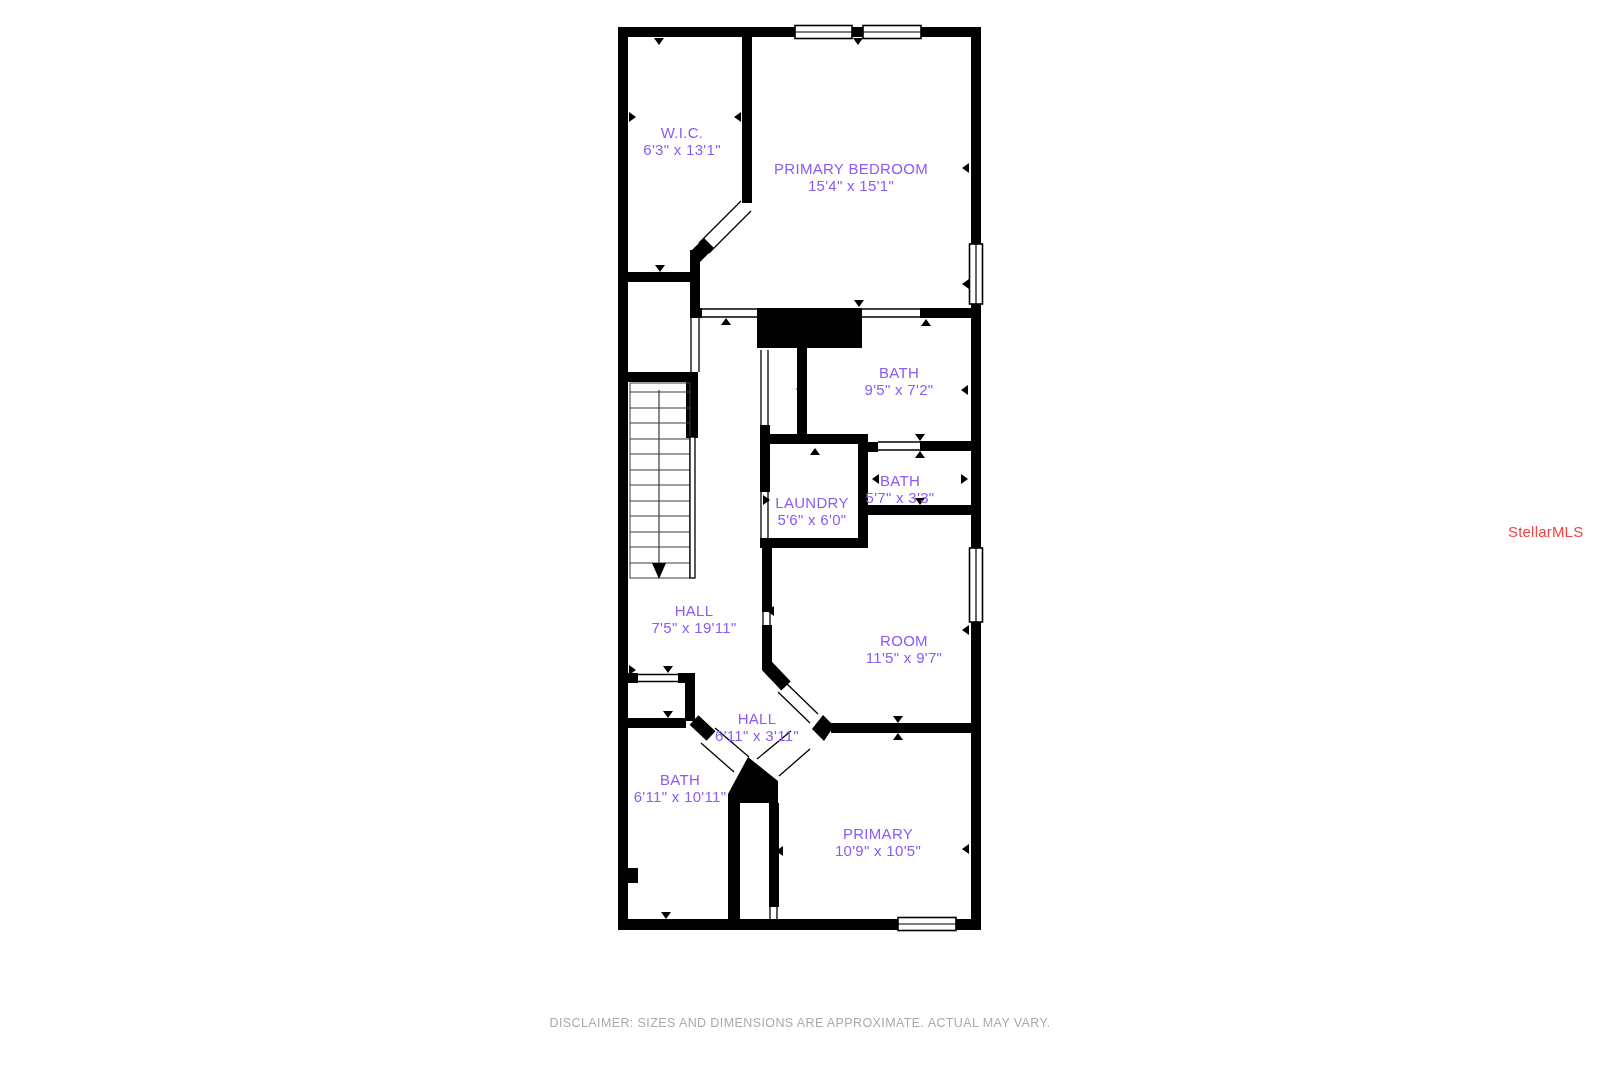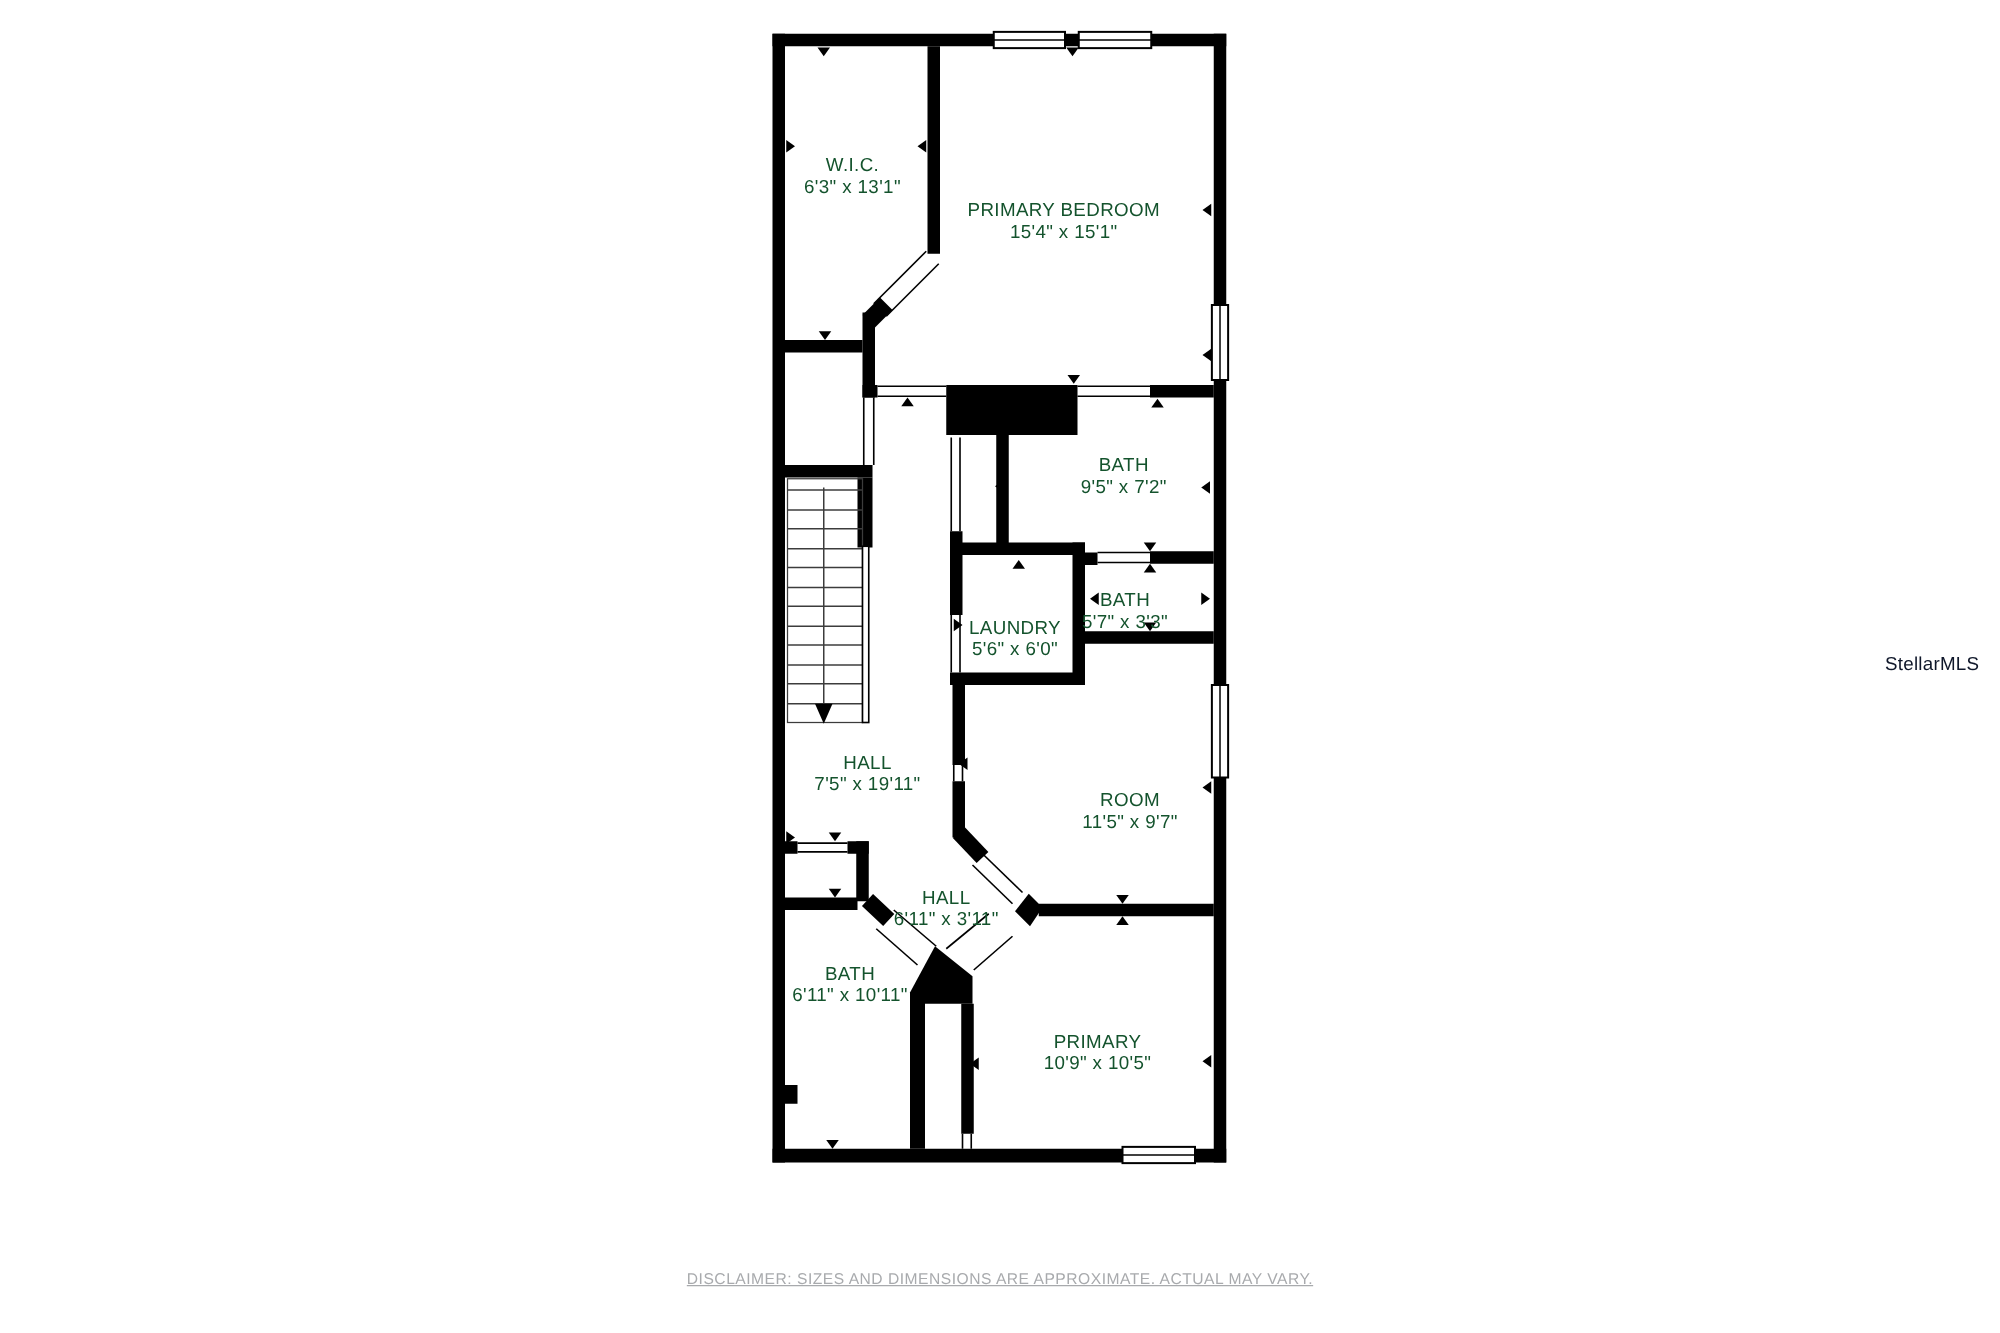--- a/index.html
+++ b/index.html
@@ -1,23 +1,23 @@
 <!DOCTYPE html>
 <html><head>
 <meta charset="utf-8">
 <style>
   html,body{margin:0;padding:0;background:#ffffff;}
   body{font-family:"Liberation Sans", sans-serif;}
   .canvas{position:relative;width:1600px;height:1066px;background:#ffffff;overflow:hidden;}
   .plan-svg{position:absolute;left:0;top:0;}
   .room-label{position:absolute;transform:translate(-50%,-50%);text-align:center;
-    color:#14532d;font-size:15px;line-height:17px;letter-spacing:.3px;white-space:nowrap;}
+    color:#8b5cf6;font-size:15px;line-height:17px;letter-spacing:.3px;white-space:nowrap;}
   .disclaimer{position:absolute;left:0;right:0;top:1016px;text-align:center;
-    color:#a8aaad;font-size:12.5px;letter-spacing:.4px;text-decoration:underline;}
-  .watermark{position:absolute;left:1508px;top:523px;color:#0f172a;font-size:15px;letter-spacing:.2px;}
+    color:#a8aaad;font-size:12.5px;letter-spacing:.4px;}
+  .watermark{position:absolute;left:1508px;top:523px;color:#ef4444;font-size:15px;letter-spacing:.2px;}
 </style>
 </head>
 <body>
 
 <div class="canvas">
 
   <svg class="plan-svg" width="1600" height="1066" viewBox="0 0 1600 1066">
 
     <g fill="#000000">
       <rect x="618" y="27" width="363" height="10"></rect>

